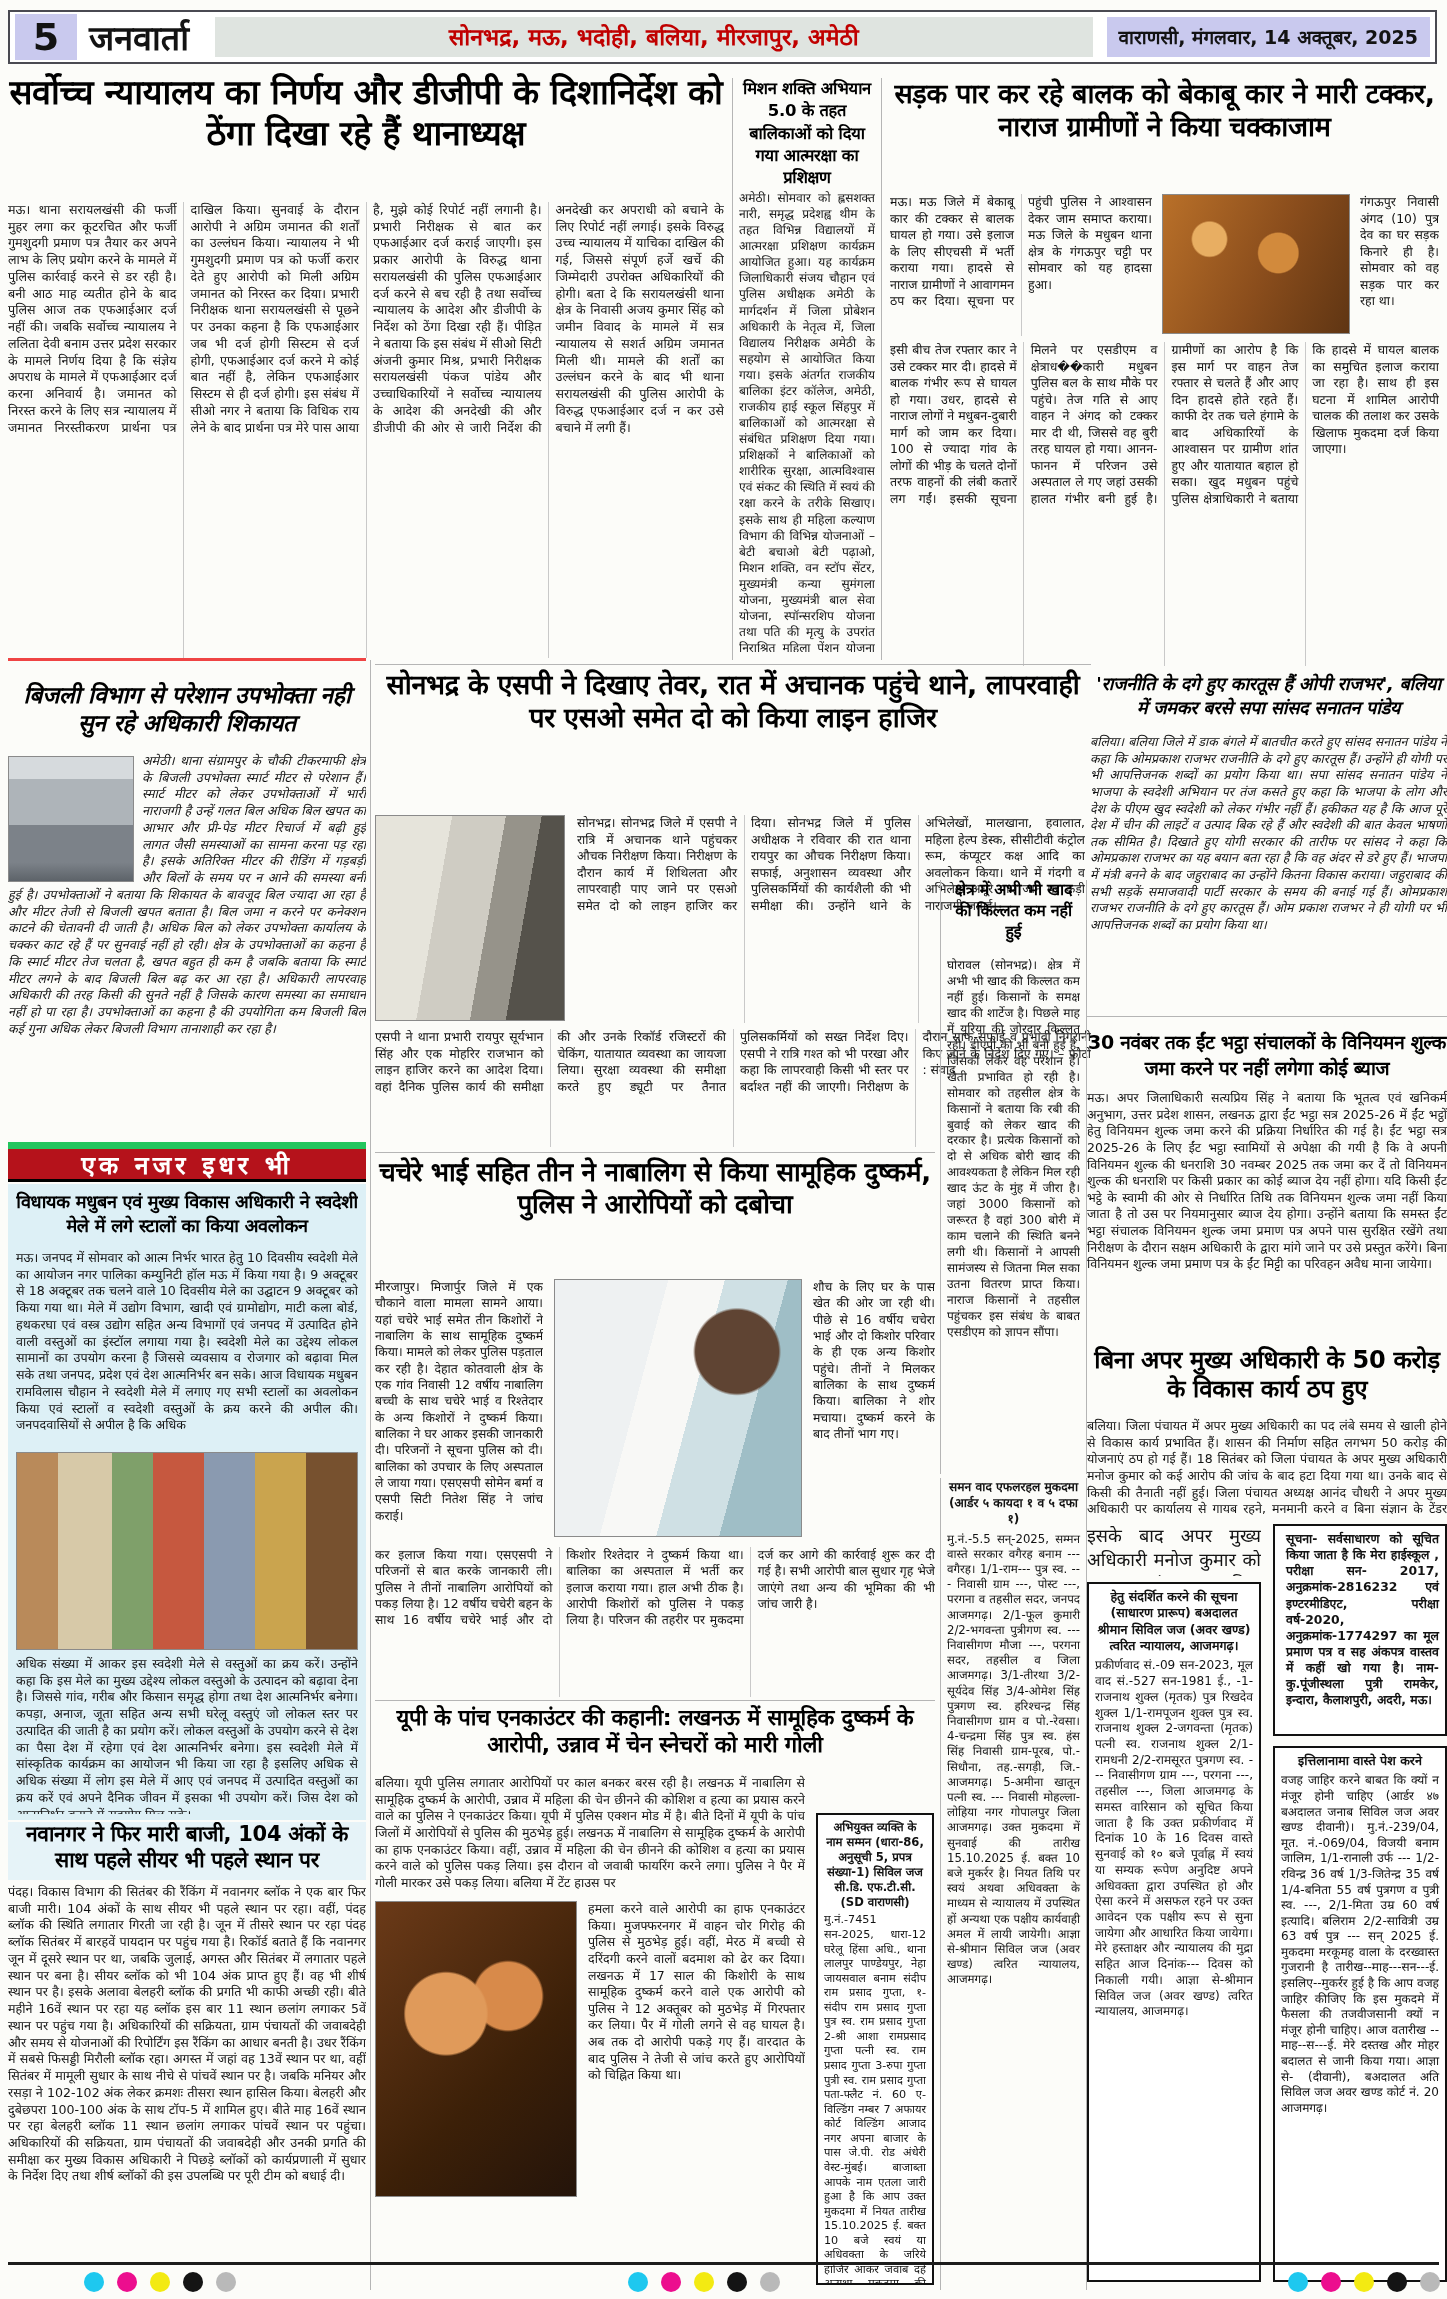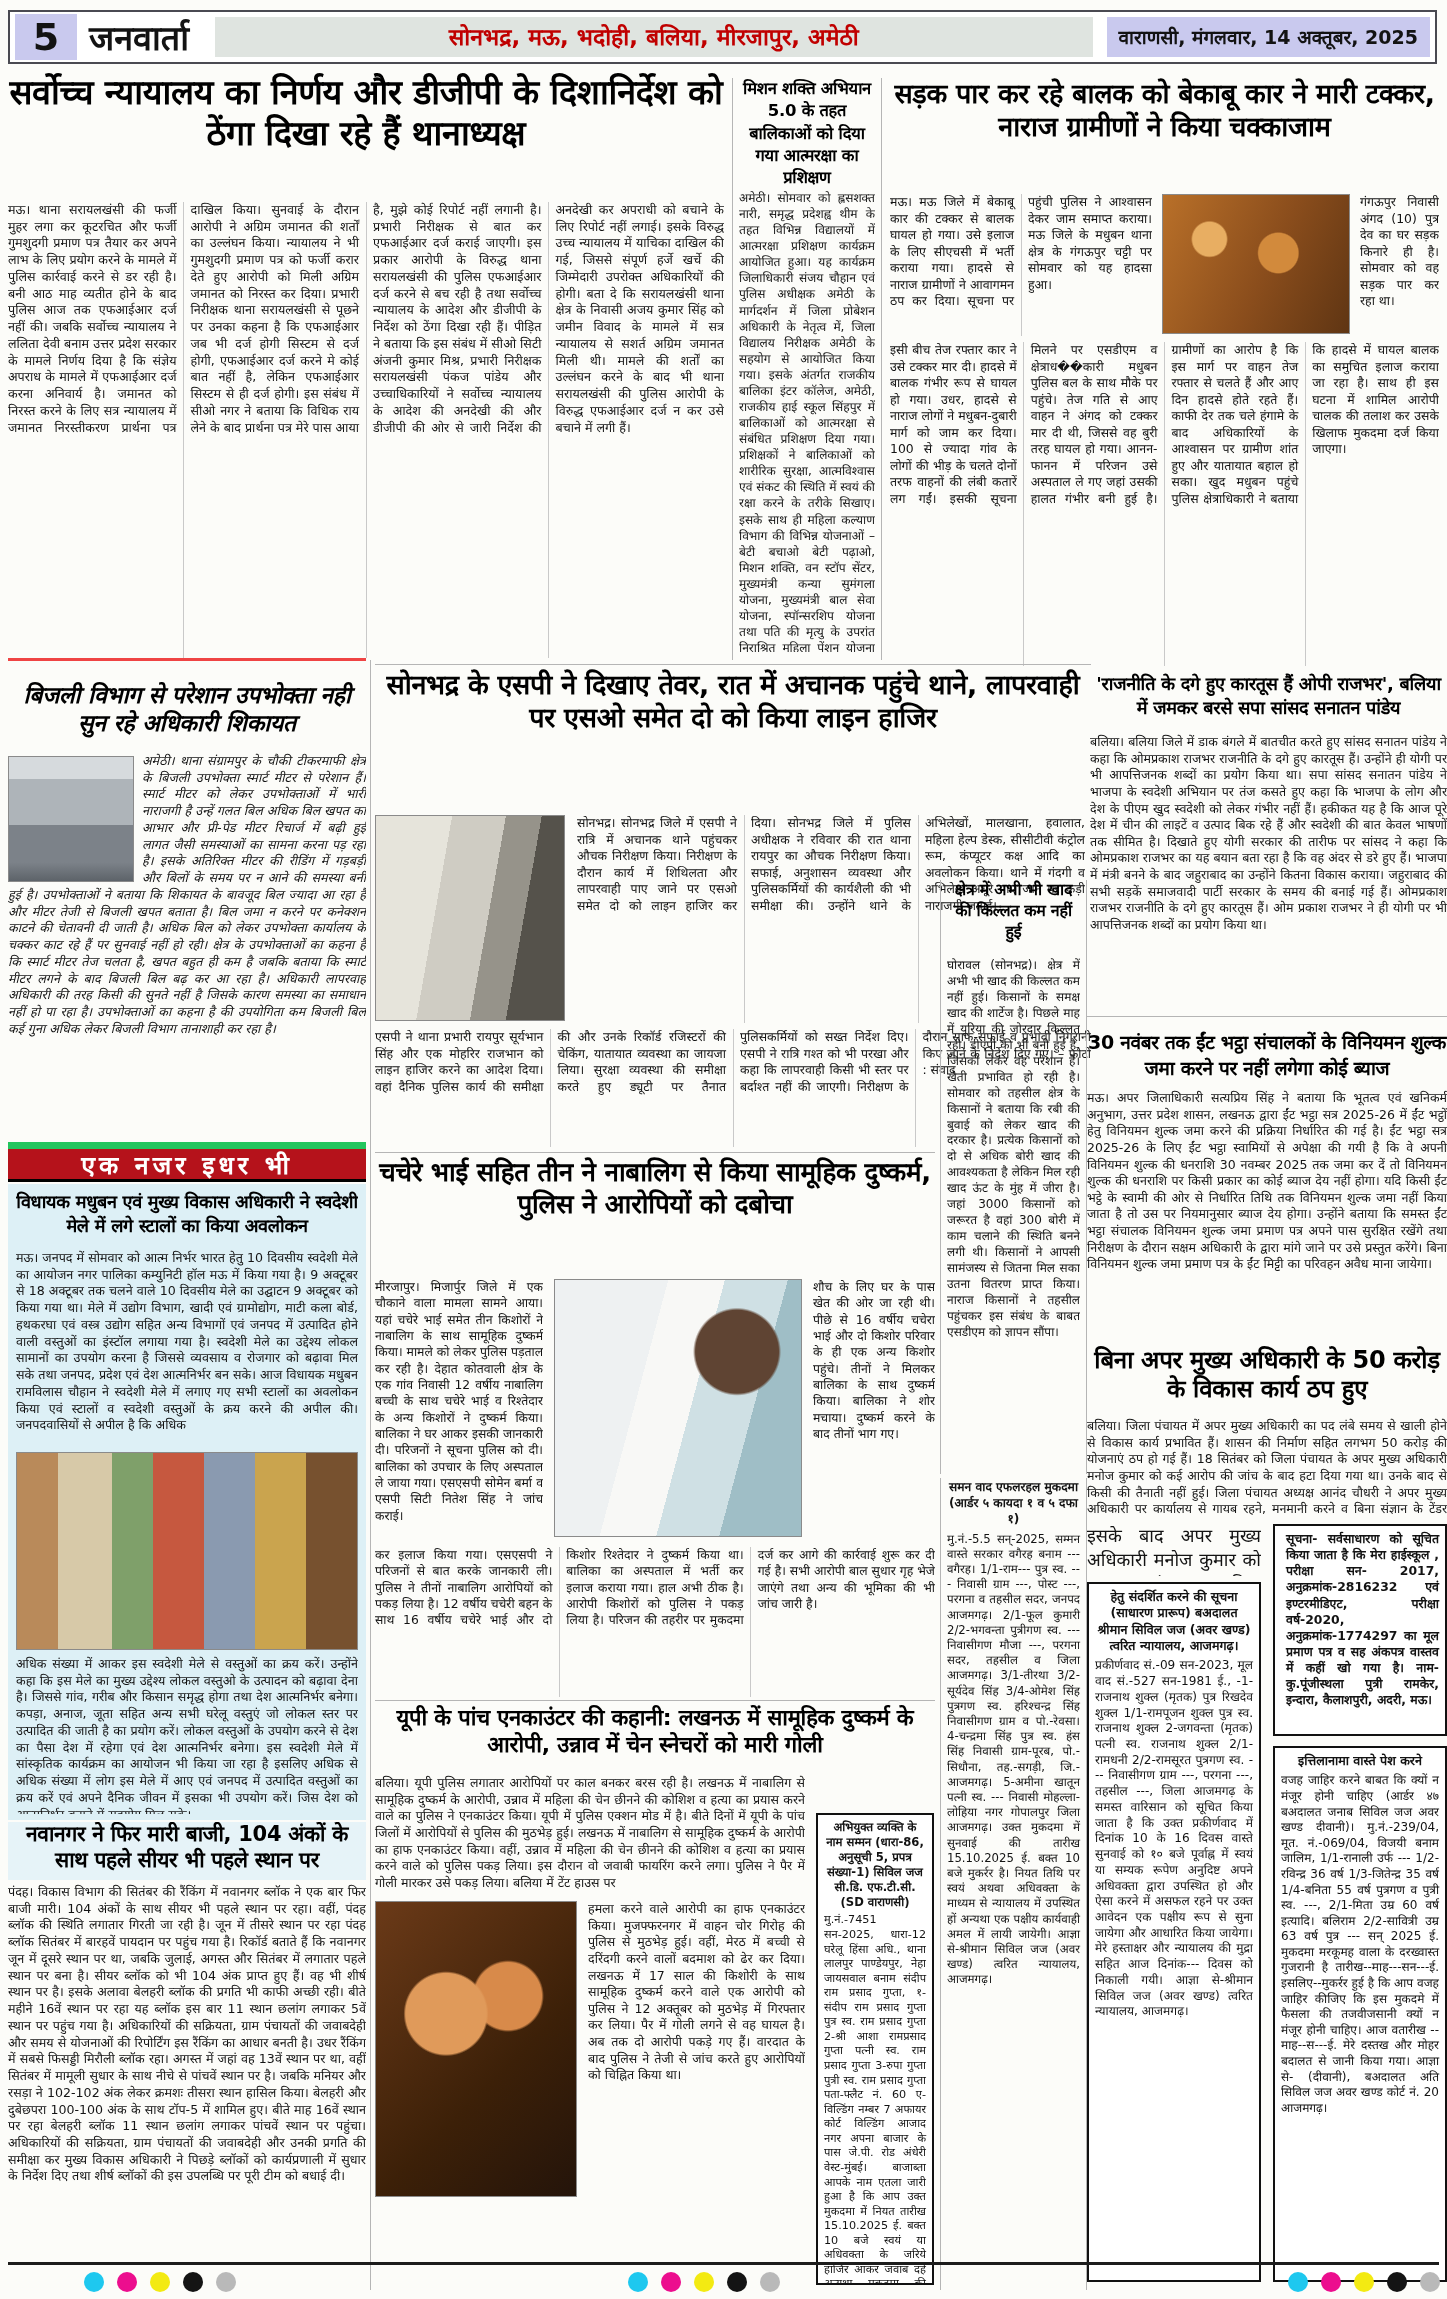--- a/index.html
+++ b/index.html
@@ -92,21 +92,21 @@
 
   <div class="abs" style="left:375px;top:664px;width:716px;height:486px;border-top:1px solid #b5b5b5;padding-top:4px;box-sizing:border-box;">
     <div class="hl" style="font-size:27px;height:142px;">सोनभद्र के एसपी ने दिखाए तेवर, रात में अचानक पहुंचे थाने, लापरवाही पर एसओ समेत दो को किया लाइन हाजिर</div>
     <div style="display:flex;gap:12px;height:208px;margin-top:4px;">
       <div class="photo ph-office" style="width:190px;height:206px;"></div>
       <div class="bd c3" style="font-size:12.4px;width:508px;height:208px;">सोनभद्र। सोनभद्र जिले में एसपी ने रात्रि में अचानक थाने पहुंचकर औचक निरीक्षण किया। निरीक्षण के दौरान कार्य में शिथिलता और लापरवाही पाए जाने पर एसओ समेत दो को लाइन हाजिर कर दिया। सोनभद्र जिले में पुलिस अधीक्षक ने रविवार की रात थाना रायपुर का औचक निरीक्षण किया। सफाई, अनुशासन व्यवस्था और पुलिसकर्मियों की कार्यशैली की भी समीक्षा की। उन्होंने थाने के अभिलेखों, मालखाना, हवालात, महिला हेल्प डेस्क, सीसीटीवी कंट्रोल रूम, कंप्यूटर कक्ष आदि का अवलोकन किया। थाने में गंदगी व अभिलेख अधूरे पाए जाने पर कड़ी नाराजगी जताई।</div>
     </div>
     <div class="bd c4" style="font-size:12.4px;height:118px;margin-top:6px;">एसपी ने थाना प्रभारी रायपुर सूर्यभान सिंह और एक मोहरिर राजभान को लाइन हाजिर करने का आदेश दिया। वहां दैनिक पुलिस कार्य की समीक्षा की और उनके रिकॉर्ड रजिस्टरों की चेकिंग, यातायात व्यवस्था का जायजा लिया। सुरक्षा व्यवस्था की समीक्षा करते हुए ड्यूटी पर तैनात पुलिसकर्मियों को सख्त निर्देश दिए। एसपी ने रात्रि गश्त को भी परखा और कहा कि लापरवाही किसी भी स्तर पर बर्दाश्त नहीं की जाएगी। निरीक्षण के दौरान साफ-सफाई व प्रभावी निगरानी किए जाने के निर्देश दिए गए। – फोटो : संवाद</div>
   </div>
 
-  <div class="abs" style="left:1090px;top:672px;width:357px;height:344px;">
+  <div class="abs" style="left:1090px;top:672px;width:357px;height:344px;font-style:italic;">
     <div class="hl" style="font-size:18px;height:58px;line-height:1.35;">'राजनीति के दगे हुए कारतूस हैं ओपी राजभर', बलिया में जमकर बरसे सपा सांसद सनातन पांडेय</div>
     <div class="bd" style="font-size:12.5px;height:280px;margin-top:4px;">बलिया। बलिया जिले में डाक बंगले में बातचीत करते हुए सांसद सनातन पांडेय ने कहा कि ओमप्रकाश राजभर राजनीति के दगे हुए कारतूस हैं। उन्होंने ही योगी पर भी आपत्तिजनक शब्दों का प्रयोग किया था। सपा सांसद सनातन पांडेय ने भाजपा के स्वदेशी अभियान पर तंज कसते हुए कहा कि भाजपा के लोग और देश के पीएम खुद स्वदेशी को लेकर गंभीर नहीं हैं। हकीकत यह है कि आज पूरे देश में चीन की लाइटें व उत्पाद बिक रहे हैं और स्वदेशी की बात केवल भाषणों तक सीमित है। दिखाते हुए योगी सरकार की तारीफ पर सांसद ने कहा कि ओमप्रकाश राजभर का यह बयान बता रहा है कि वह अंदर से डरे हुए हैं। भाजपा में मंत्री बनने के बाद जहुराबाद का उन्होंने कितना विकास कराया। जहुराबाद की सभी सड़कें समाजवादी पार्टी सरकार के समय की बनाई गई हैं। ओमप्रकाश राजभर राजनीति के दगे हुए कारतूस हैं। ओम प्रकाश राजभर ने ही योगी पर भी आपत्तिजनक शब्दों का प्रयोग किया था।</div>
   </div>
 
   <div class="abs" style="left:940px;top:880px;width:147px;height:594px;border-left:1px solid #b5b5b5;border-right:1px solid #b5b5b5;padding:0 6px;box-sizing:border-box;">
     <div class="hl" style="font-size:16px;height:78px;line-height:1.3;">क्षेत्र में अभी भी खाद की किल्लत कम नहीं हुई</div>
     <div class="bd" style="font-size:12px;height:506px;">घोरावल (सोनभद्र)। क्षेत्र में अभी भी खाद की किल्लत कम नहीं हुई। किसानों के समक्ष खाद की शार्टेज है। पिछले माह में यूरिया की जोरदार किल्लत रही। डीएपी की भी बनी हुई है, जिसको लेकर वह परेशान हैं। खेती प्रभावित हो रही है। सोमवार को तहसील क्षेत्र के किसानों ने बताया कि रबी की बुवाई को लेकर खाद की दरकार है। प्रत्येक किसानों को दो से अधिक बोरी खाद की आवश्यकता है लेकिन मिल रही खाद ऊंट के मुंह में जीरा है। जहां 3000 किसानों को जरूरत है वहां 300 बोरी में काम चलाने की स्थिति बनने लगी थी। किसानों ने आपसी सामंजस्य से जितना मिल सका उतना वितरण प्राप्त किया। नाराज किसानों ने तहसील पहुंचकर इस संबंध के बाबत एसडीएम को ज्ञापन सौंपा।</div>
   </div>
 
   <div class="abs" style="left:1087px;top:1016px;width:360px;height:328px;border-top:1px solid #b5b5b5;padding-top:13px;box-sizing:border-box;">

